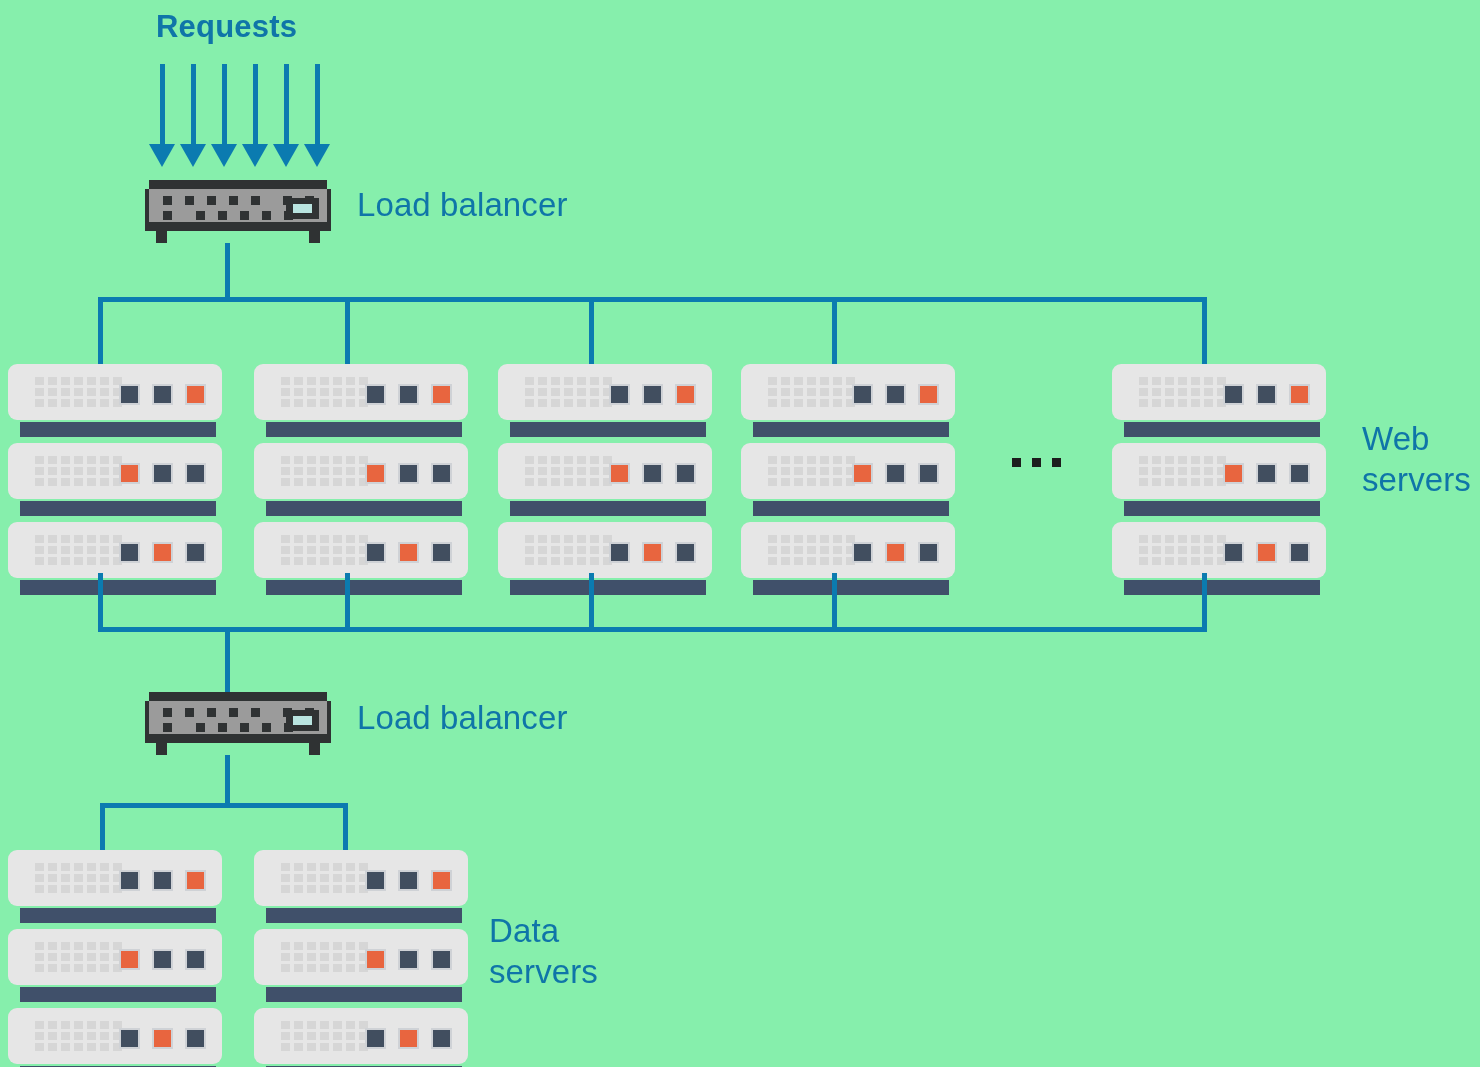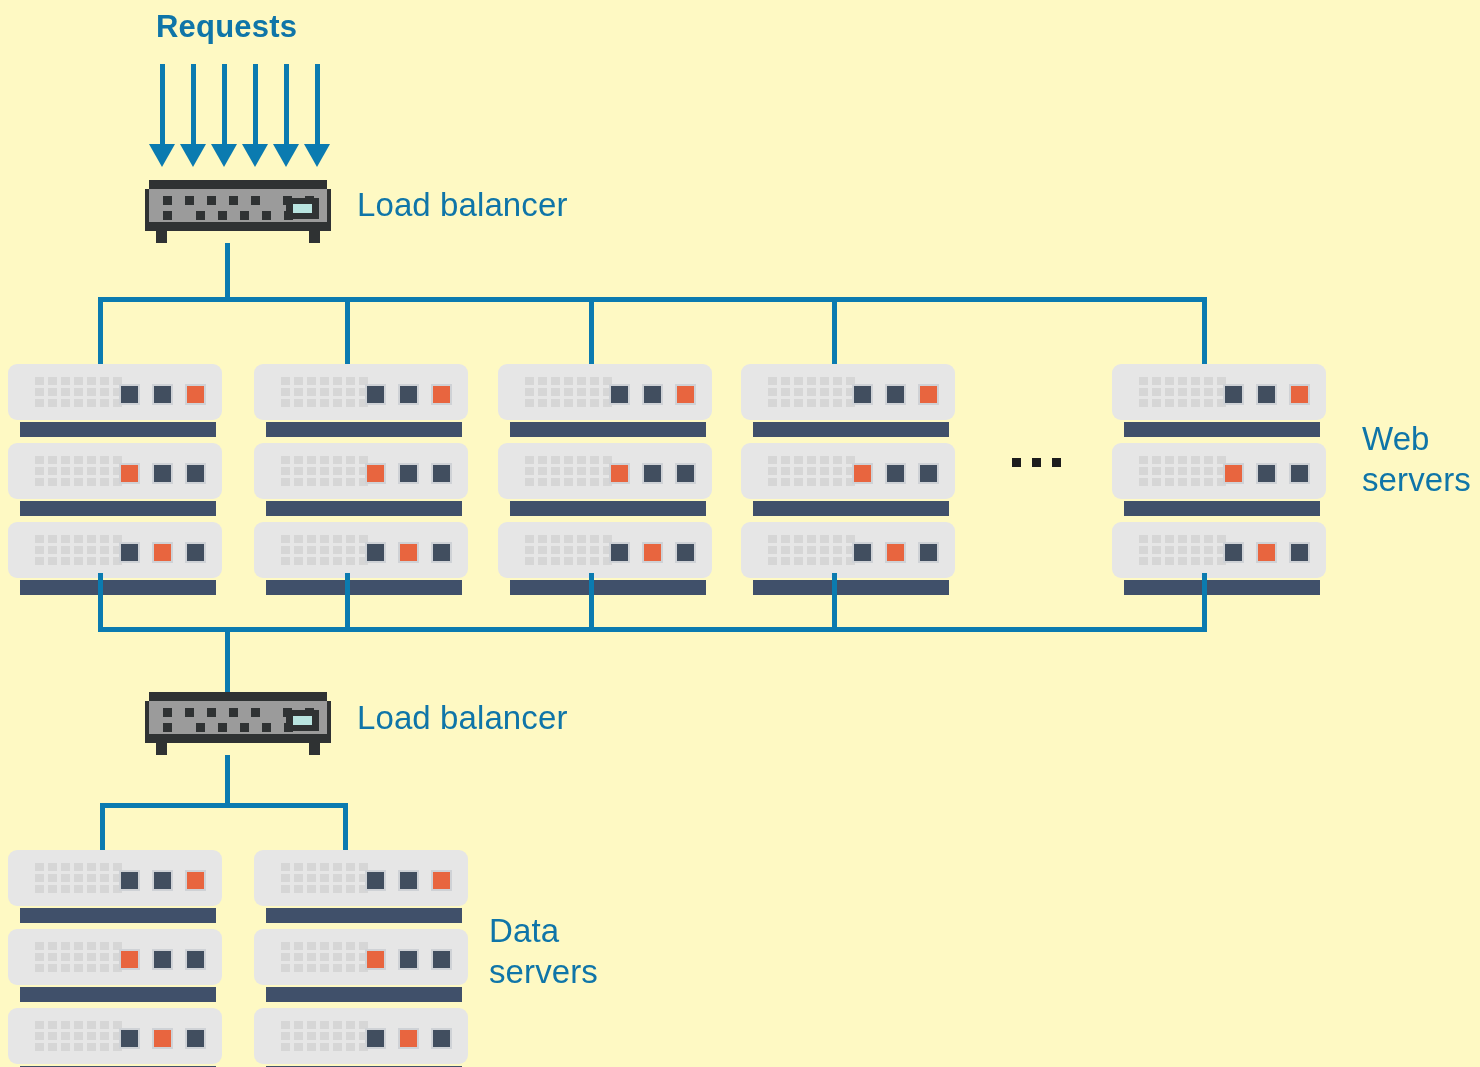--- a/index.html
+++ b/index.html
@@ -8,21 +8,21 @@
     background: #ffffff;
   }
   body {
     font-family: "Liberation Sans", sans-serif;
     -webkit-font-smoothing: antialiased;
   }
   #stage {
     position: relative;
     width: 1480px;
     height: 1067px;
-    background: #fef9c3;
+    background: #86efac;
     overflow: hidden;
   }
 
   
   .label {
     position: absolute;
     color: #0f75a8;
     font-size: 33px;
     line-height: 41px;
     white-space: pre;

